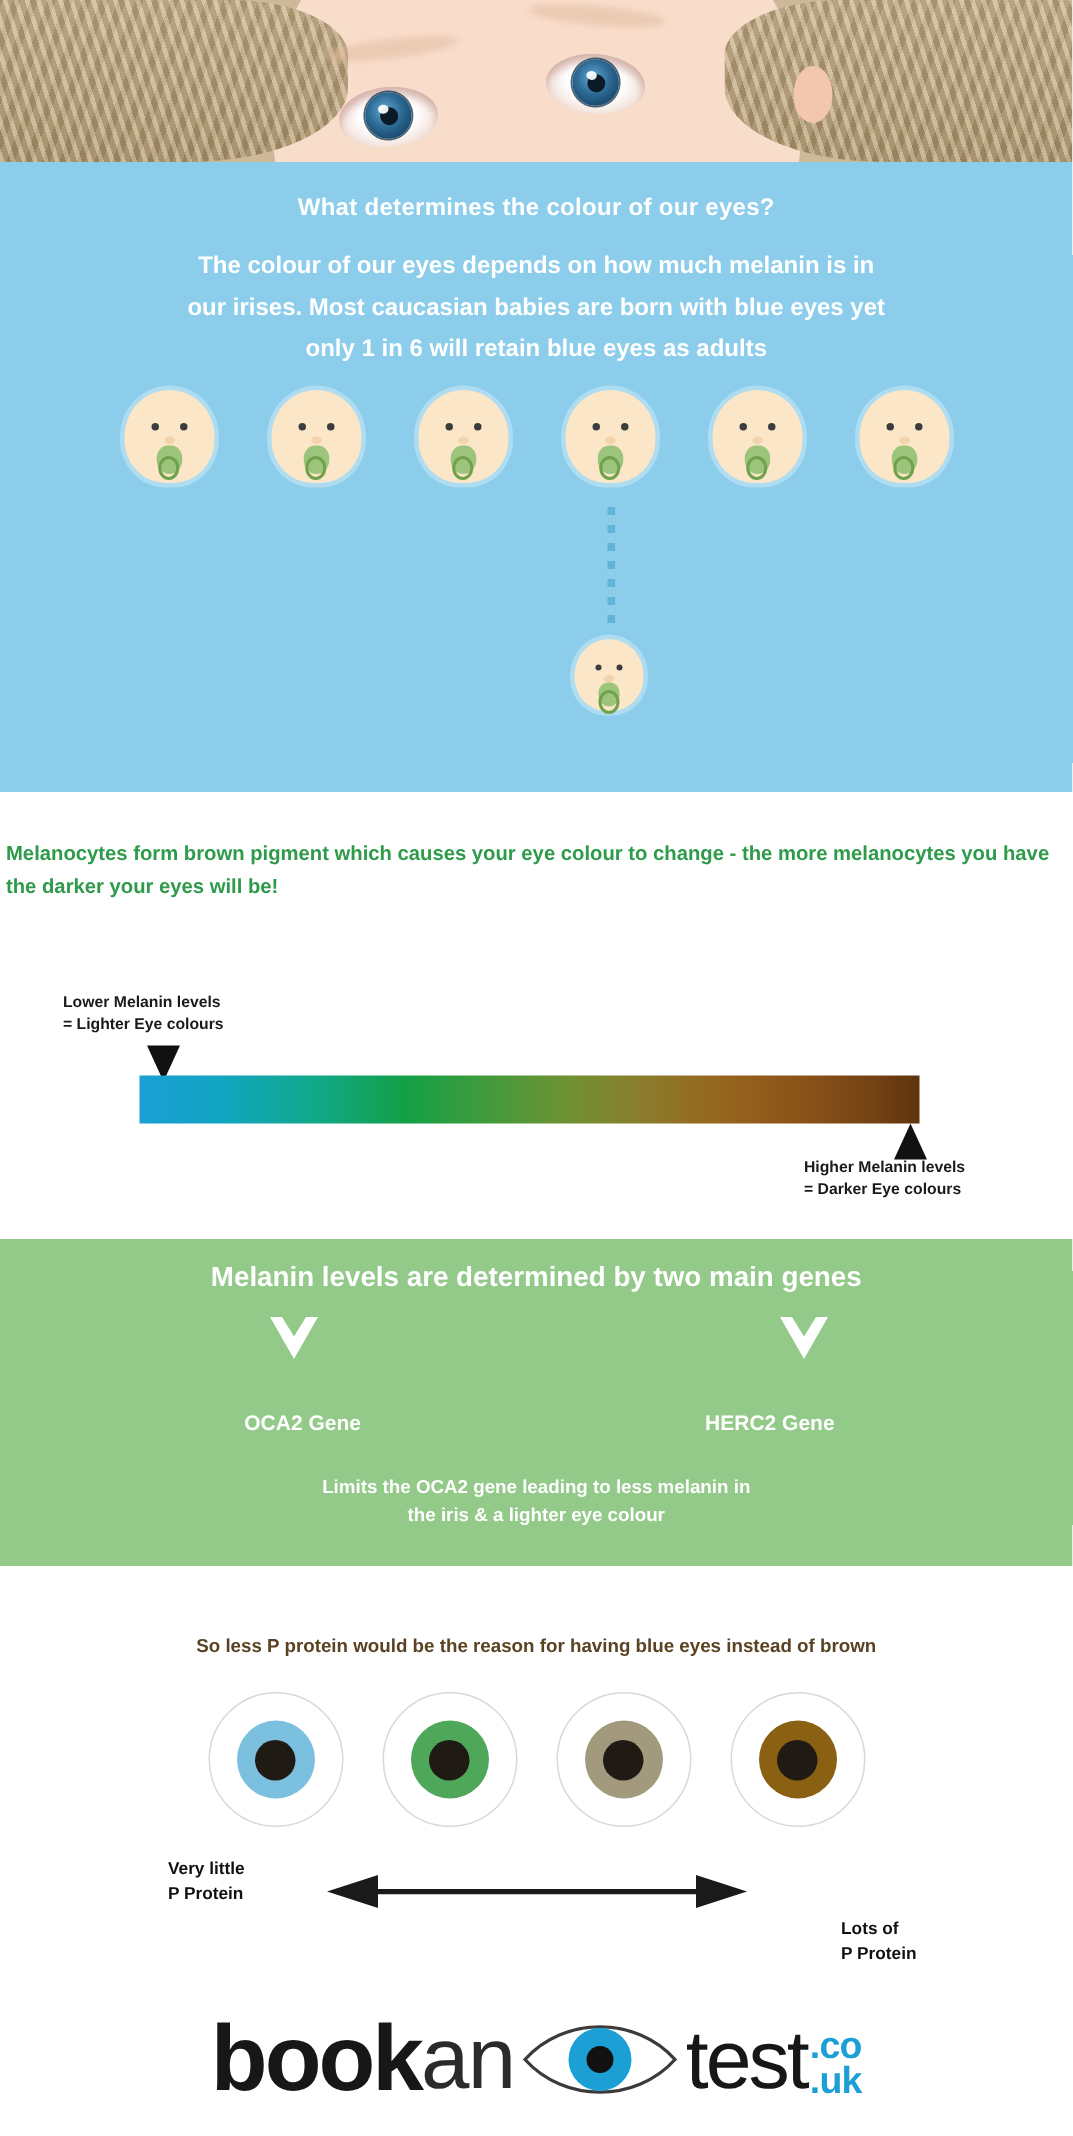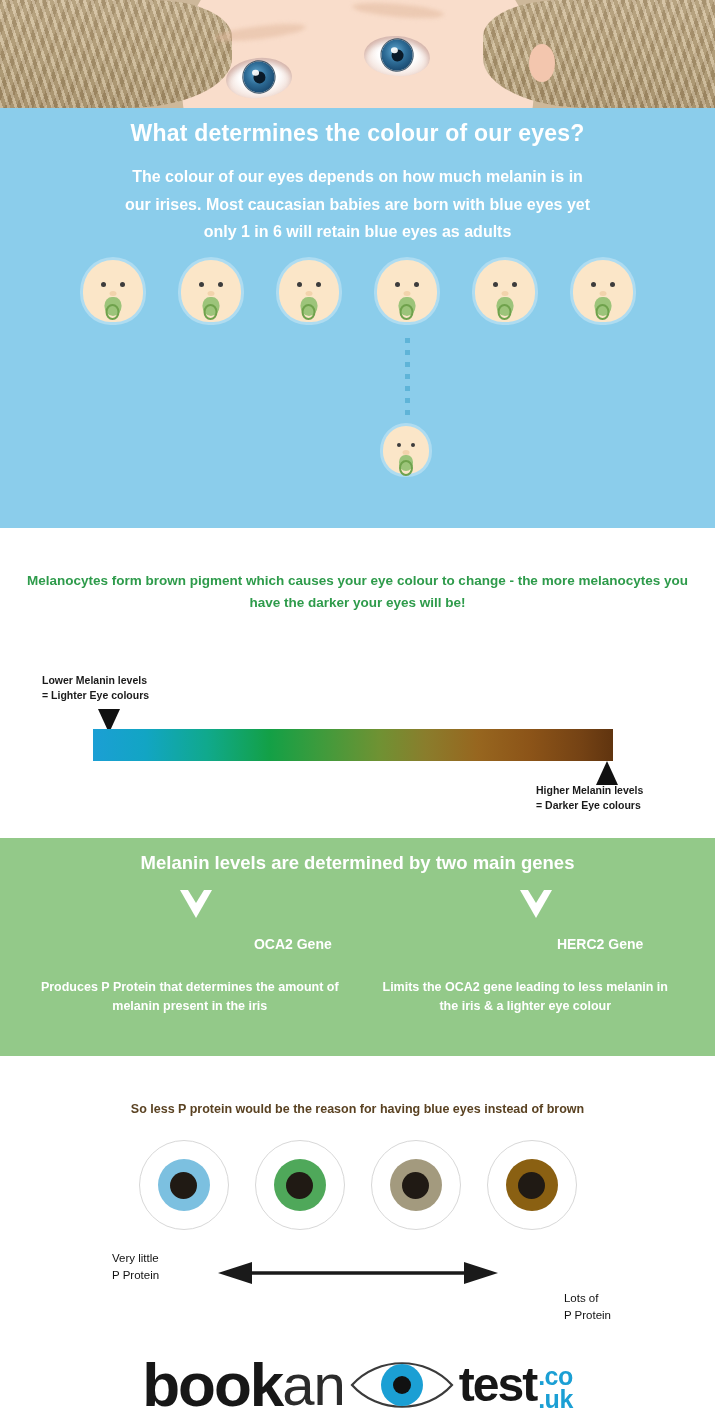--- a/index.html
+++ b/index.html
@@ -64,22 +64,22 @@
     position:absolute;right:160px;top:44px;width:26px;height:38px;border-radius:50%;
     background:#f3c6ae;
   }
 
   
   .blue-sec{
     position:relative;width:715px;height:420px;background:#8bcdeb;
     text-align:center;
   }
   .blue-title{
-    margin:0;padding-top:12px;
-    font-size:23px;font-weight:bold;color:#ffffff;letter-spacing:.2px;
+    margin:0;padding-top:22px;
+    font-size:16px;font-weight:bold;color:#ffffff;letter-spacing:.2px;
   }
   .blue-sub{
     margin:16px auto 0;max-width:470px;
     font-size:16px;font-weight:bold;line-height:1.72;color:#ffffff;
   }
   .baby-row{
     position:absolute;left:0;top:152px;width:715px;
     display:flex;justify-content:center;gap:38px;
   }
   .baby{position:relative;width:60px;height:62px;}
@@ -117,21 +117,21 @@
     width:5px;height:84px;
     background:repeating-linear-gradient(180deg,#5fb4d8 0 5px,transparent 5px 12px);
   }
   .baby-lone{
     position:absolute;left:383px;top:318px;
   }
 
   
   .mel-sec{position:relative;width:715px;height:294px;background:#ffffff;}
   .mel-text{
-    margin:16px;padding-top:26px;text-align:center;
+    margin:4px;padding-top:26px;
     font-size:13.5px;font-weight:bold;line-height:1.65;color:#2e9b4b;
   }
   .grad-wrap{position:relative;margin-top:52px;height:150px;}
   .grad-bar{
     position:absolute;left:93px;top:62px;width:520px;height:32px;
     background:linear-gradient(90deg,
       #1b9fd4 0%,
       #12a5c4 10%,
       #10a98c 22%,
       #13a046 34%,
@@ -180,21 +180,21 @@
   .chev.b{left:520px;top:0;}
   .chev-notch{
     position:absolute;width:0;height:0;
     border-left:8px solid transparent;border-right:8px solid transparent;
     border-top:13px solid #93c989;
   }
   .chev-notch.a{left:188px;top:0;}
   .chev-notch.b{left:528px;top:0;}
   .gene-names{
     position:relative;display:flex;justify-content:space-around;
-    margin-top:0;padding:0 46px;text-align:right;
+    margin-top:16px;padding:0 46px;
   }
   .gene-name{
     width:260px;font-size:14px;font-weight:bold;color:#ffffff;
   }
   .gene-descs{
     display:flex;justify-content:space-around;margin-top:26px;padding:0 22px;
   }
   .gene-desc{
     width:300px;font-size:12.5px;font-weight:bold;line-height:1.55;color:#ffffff;
   }
@@ -215,21 +215,21 @@
   }
   .iris{
     position:relative;width:52px;height:52px;border-radius:50%;
     display:flex;align-items:center;justify-content:center;
   }
   .pupil{width:27px;height:27px;border-radius:50%;background:#201a14;}
   .pp-row{
     position:relative;margin-top:16px;height:54px;
   }
   .pp-lbl{
-    position:absolute;top:4px;font-size:11.5px;font-weight:normal;
+    position:absolute;top:4px;font-size:11.5px;font-weight:bold;
     color:#111111;line-height:1.5;
   }
   .pp-lbl.l{left:112px;text-align:left;}
   .pp-lbl.r{right:104px;text-align:left;margin-top:40px;}
   .dbl-arrow{
     position:absolute;left:218px;top:16px;width:280px;height:22px;
   }
 
   
   .logo-sec{
@@ -238,21 +238,21 @@
   }
   .logo{display:flex;align-items:center;}
   .logo-book{
     font-size:62px;font-weight:bold;color:#171717;letter-spacing:-2px;line-height:1;
   }
   .logo-an{
     font-size:58px;font-weight:normal;color:#2b2b2b;letter-spacing:-1px;line-height:1;
   }
   .logo-eye{margin:0 3px;display:flex;align-items:center;}
   .logo-test{
-    font-size:48px;font-weight:bold;color:#171717;letter-spacing:-2px;line-height:1;
+    font-size:55px;font-weight:normal;color:#171717;letter-spacing:-2px;line-height:1;
   }
   .logo-tld{
     display:flex;flex-direction:column;line-height:.92;margin-left:2px;margin-top:6px;
   }
   .logo-co,.logo-uk{
     font-size:25px;font-weight:bold;color:#1b9fd4;letter-spacing:-.5px;
   }
 </style>
 </head>
 <body>
@@ -383,21 +383,20 @@
       <div class="chev b"></div>
       <div class="chev-notch b"></div>
     </div>
 
     <div class="gene-names">
       <div class="gene-name">OCA2 Gene</div>
       <div class="gene-name">HERC2 Gene</div>
     </div>
 
     <div class="gene-descs">
-      <div class="gene-desc">Produces P Protein that determines the amount of melanin present in the iris</div>
       <div class="gene-desc">Limits the OCA2 gene leading to less melanin in the iris &amp; a lighter eye colour</div>
     </div>
   </div>
 
   <div class="p-sec">
     <p class="p-text">So less P protein would be the reason for having blue eyes instead of brown</p>
 
     <div class="eye-row">
       <div class="eyeball">
         <div class="iris" style="background:#7cc0e0">

